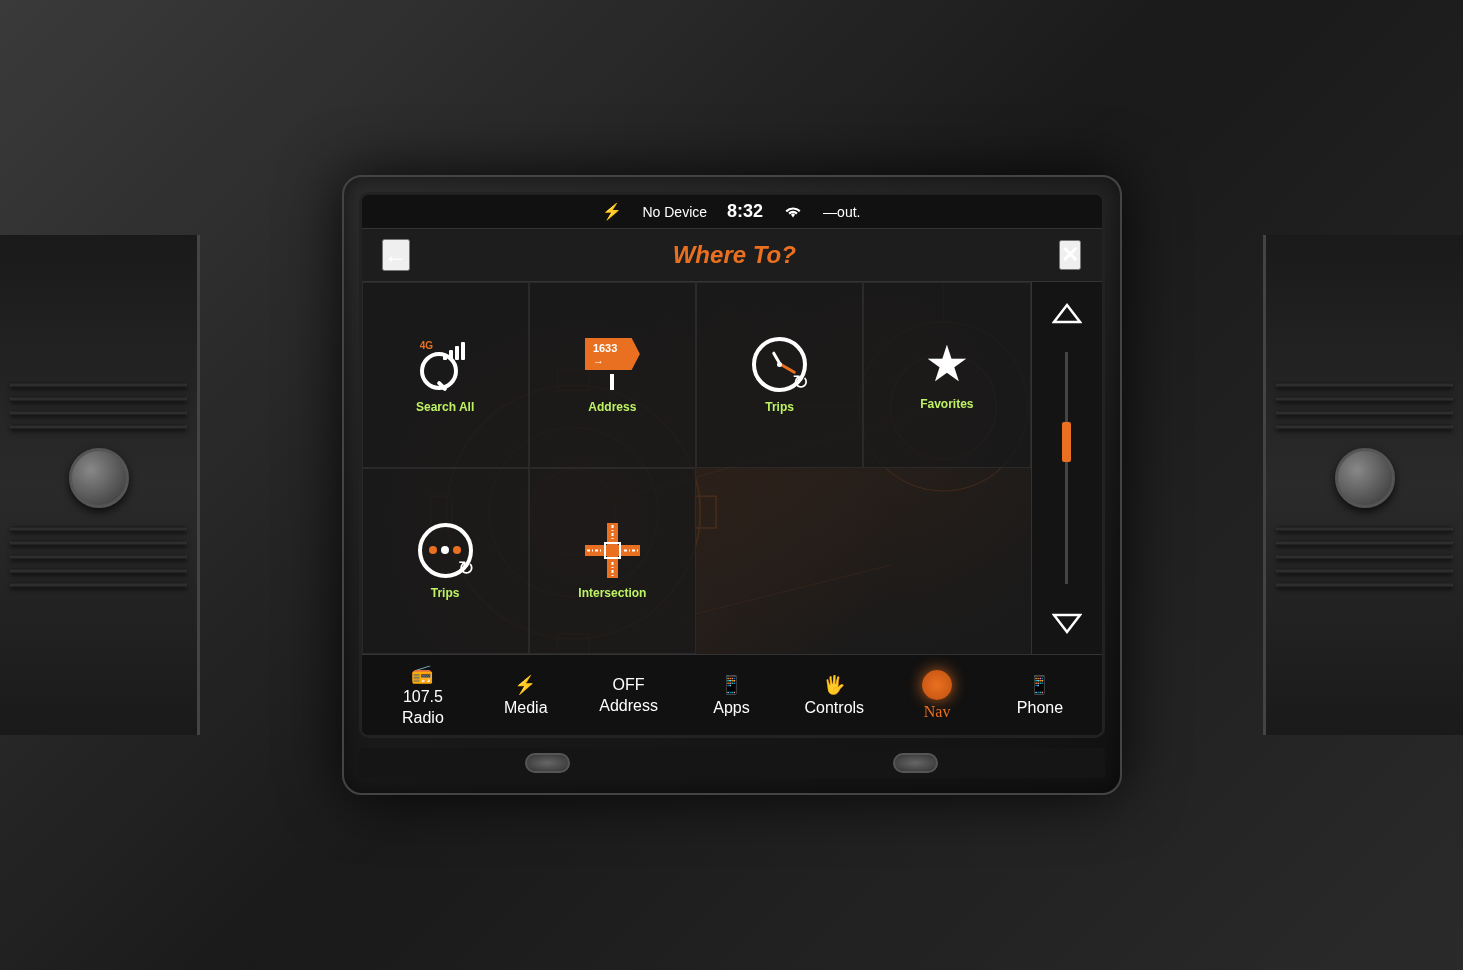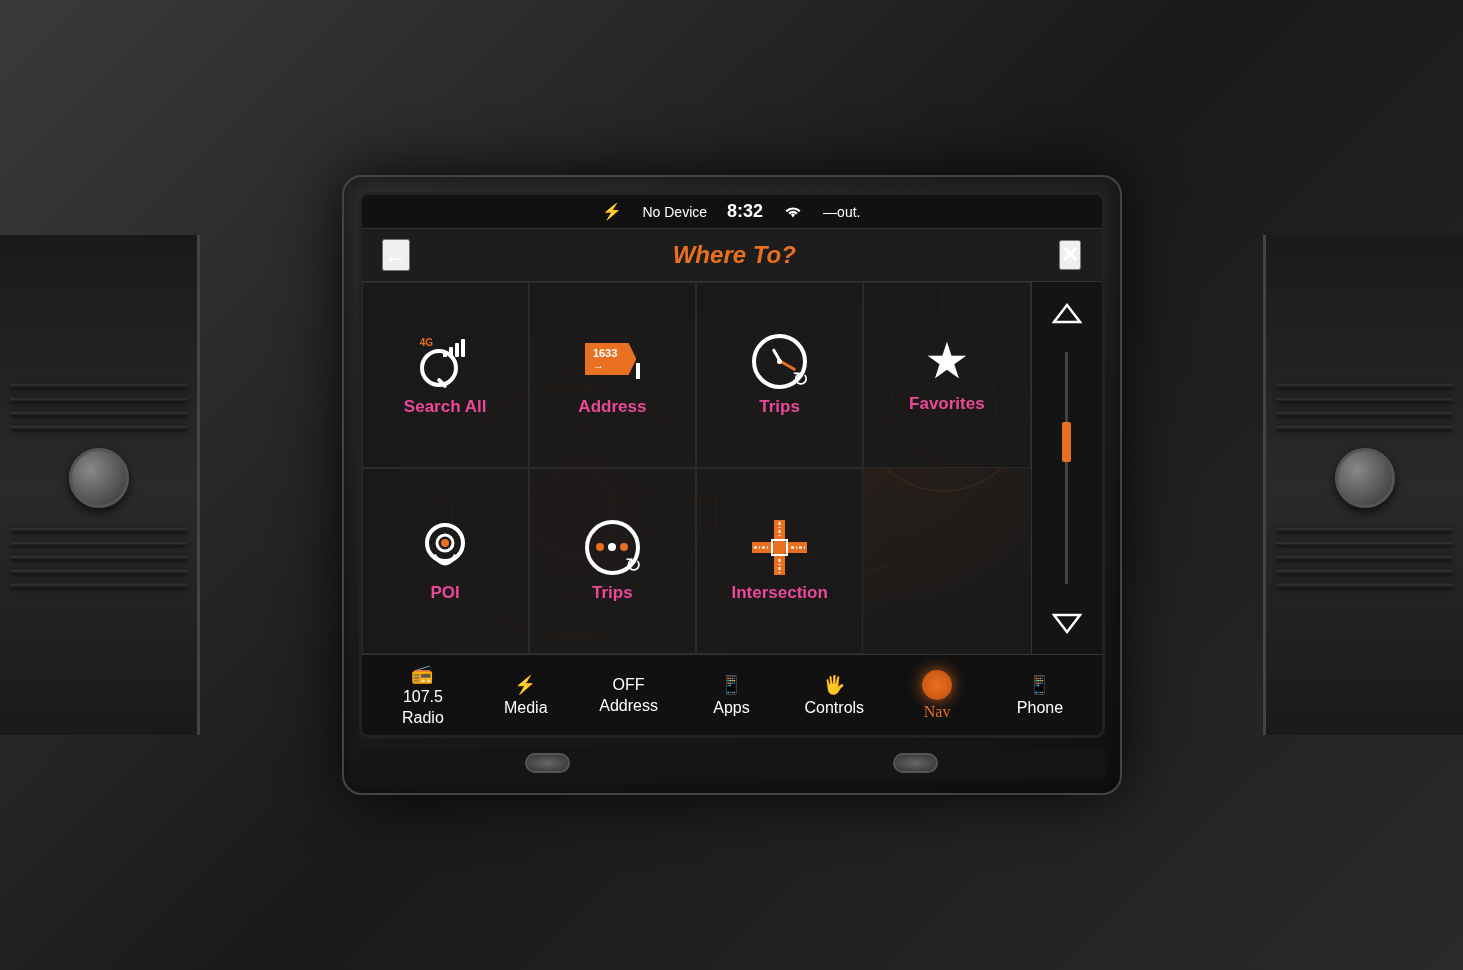--- a/index.html
+++ b/index.html
@@ -212,22 +212,22 @@
 
     .grid-cell .cell-icon {
       font-size: 40px;
       color: white;
       display: flex;
       align-items: center;
       justify-content: center;
     }
 
     .grid-cell .cell-label {
-      color: #ec4899;
-      font-size: 17px;
+      color: #bef264;
+      font-size: 12px;
       font-weight: 600;
       text-align: center;
     }
 
     
     .search-all-icon {
       position: relative;
       width: 55px;
       height: 55px;
     }
@@ -276,22 +276,22 @@
       position: relative;
       width: 55px;
       height: 55px;
       display: flex;
       align-items: center;
       justify-content: center;
     }
     .sign-post {
       position: relative;
       display: flex;
-      flex-direction: row;
-      align-items: flex-end;
+      flex-direction: column;
+      align-items: center;
     }
     .sign-arrow {
       background: #e87020;
       color: white;
       font-size: 11px;
       font-weight: bold;
       padding: 4px 10px 4px 8px;
       position: relative;
       clip-path: polygon(0 0, 85% 0, 100% 50%, 85% 100%, 0 100%);
       margin-bottom: 4px;
@@ -631,32 +631,20 @@
               <span class="cell-label">Trips</span>
             </div>
 
             <div class="grid-cell">
               <div class="cell-icon">
                 <span class="favorites-icon">★</span>
               </div>
               <span class="cell-label">Favorites</span>
             </div>
 
-            <div class="grid-cell">
-              <div class="cell-icon">
-                <svg width="50" height="55" viewBox="0 0 50 55">
-                  <ellipse cx="25" cy="23" rx="18" ry="18" fill="none" stroke="white" stroke-width="4"></ellipse>
-                  <circle cx="25" cy="23" r="8" fill="none" stroke="white" stroke-width="3"></circle>
-                  <circle cx="25" cy="23" r="4" fill="#e87020"></circle>
-
-                  <path d="M14 35 Q25 52 36 35" fill="none" stroke="white" stroke-width="4"></path>
-                </svg>
-              </div>
-              <span class="cell-label">POI</span>
-            </div>
 
             <div class="grid-cell">
               <div class="cell-icon">
                 <div style="position:relative; width:55px; height:55px; display:flex; align-items:center; justify-content:center;">
                   <div class="trips-icon">
                     <div class="trips-dots">
                       <div class="trips-dot orange"></div>
                       <div class="trips-dot"></div>
                       <div class="trips-dot orange"></div>
                     </div>

